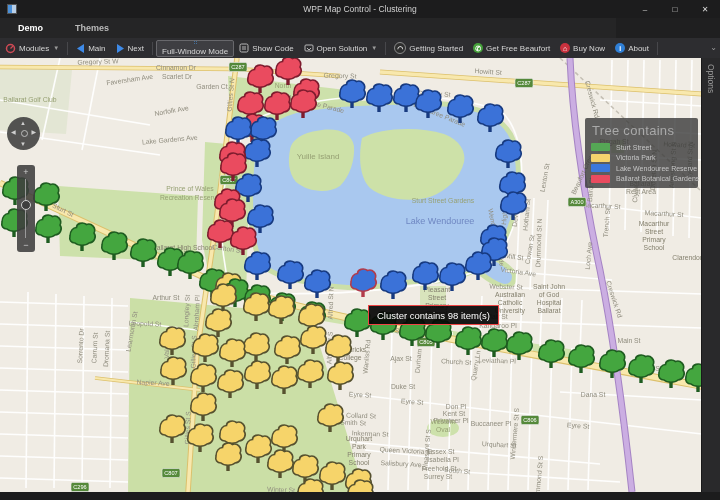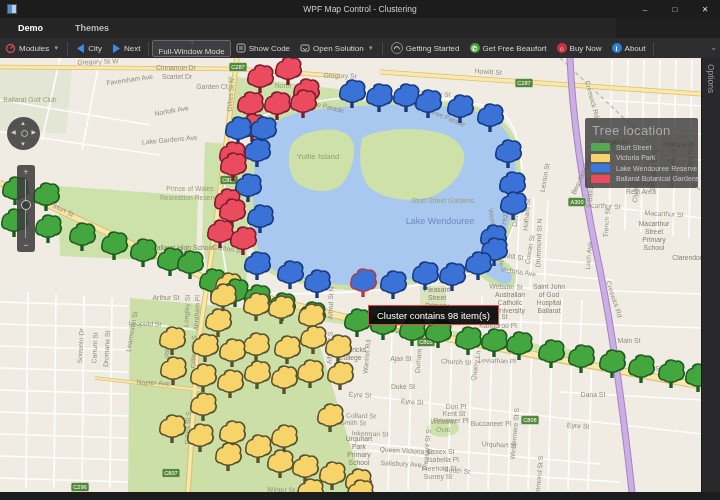--- a/index.html
+++ b/index.html
@@ -82,21 +82,21 @@
         <line x1="5.5" y1="5.5" x2="8" y2="3" stroke="#cf4a55" stroke-width="1.2"></line>
       </svg>
       <span>Modules</span>
         <span class="caret">▼</span>
     </div>
     <div class="tsep"></div>
     <div class="tbtn">
       <svg width="9" height="9" viewBox="0 0 9 9">
           <polygon points="8,0 8,9 1,4.5" fill="#3e8ae8"></polygon>
         </svg>
-      <span>City</span>
+      <span>Main</span>
     </div>
     <div class="tbtn">
       <svg width="9" height="9" viewBox="0 0 9 9">
           <polygon points="1,0 1,9 8,4.5" fill="#3e8ae8"></polygon>
         </svg>
       <span>Next</span>
     </div>
     <div class="tsep"></div>
     <div class="tbtn selected">
       <svg width="11" height="11" viewBox="0 0 11 11">
@@ -538,21 +538,21 @@
       <span class="dot"></span>
     </div>
     <div class="zoomslider">
       <div class="plus">+</div>
       <div class="track"></div>
       <div class="thumb"></div>
       <div class="minus">−</div>
     </div>
 
     <div class="legend">
-      <div class="legend-title">Tree location</div>
+      <div class="legend-title">Tree contains</div>
       <div class="legend-row">
         <div class="legend-swatch" style="background: rgb(85, 167, 85);"></div>
         <div class="legend-label">Sturt Street</div>
       </div>
       <div class="legend-row">
         <div class="legend-swatch" style="background: rgb(245, 211, 109);"></div>
         <div class="legend-label">Victoria Park</div>
       </div>
       <div class="legend-row">
         <div class="legend-swatch" style="background: rgb(60, 120, 220);"></div>

